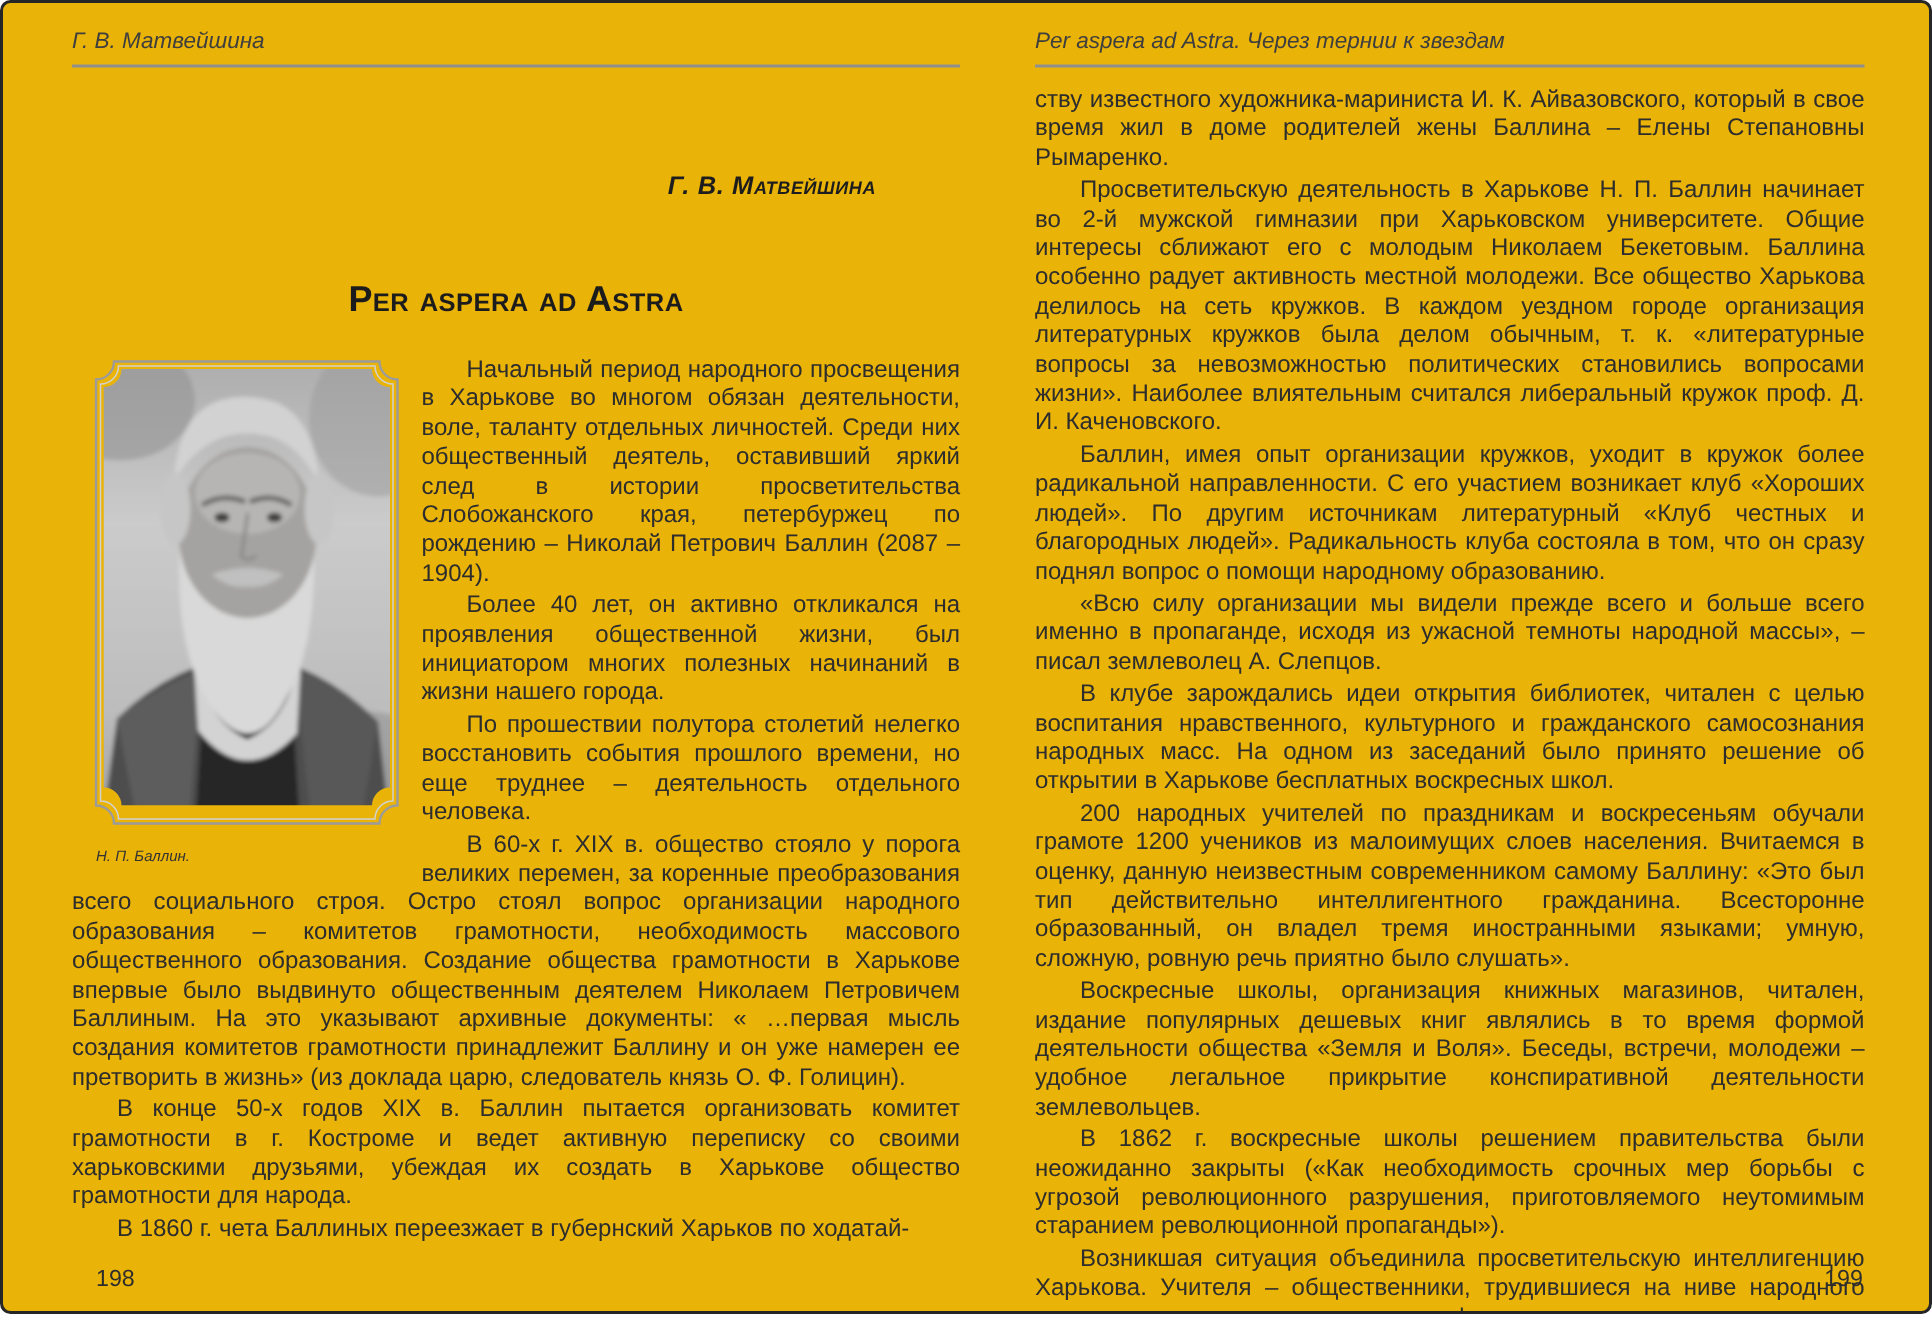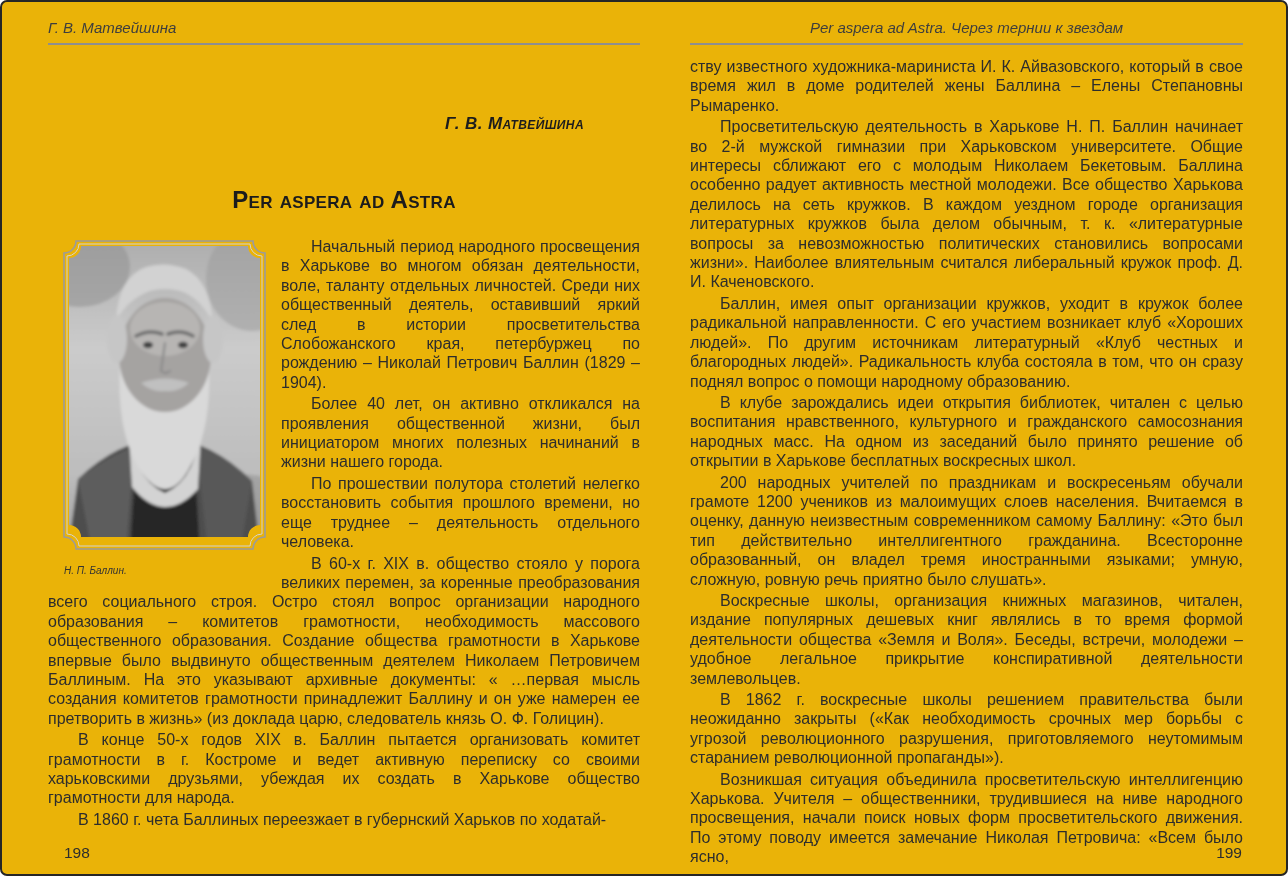--- a/index.html
+++ b/index.html
@@ -23,21 +23,21 @@
 
   .running-header {
     margin-top: 16px;
     padding-bottom: 6px;
     border-bottom: 2px solid #8f8f8f;
     font-size: 15px;
     line-height: 19px;
     font-style: italic;
     color: #3e3e3e;
   }
-  .running-header.right-align { text-align: center; }
+  .running-header.right-align { text-align: left; }
 
   .byline {
     margin-top: 68px;
     padding-right: 56px;
     text-align: right;
     font-style: italic;
     font-weight: bold;
     font-variant: small-caps;
     font-size: 17px;
     line-height: 21px;
@@ -157,21 +157,21 @@
 
             <path d="M 79 144 Q 103 135 127 144 Q 115 154 103 152 Q 91 154 79 144 Z" fill="#c0c0c0"></path>
           </g>
 
           <path d="M 14 2 H 191 A 12 12 0 0 0 203 14 V 298 A 12 12 0 0 0 191 310 H 14 A 12 12 0 0 0 2 298 V 14 A 12 12 0 0 0 14 2 Z" fill="none" stroke="#9b9b9b" stroke-width="1.6"></path>
           <path d="M 17 5 H 188 A 12 12 0 0 0 200 17 V 295 A 12 12 0 0 0 188 307 H 17 A 12 12 0 0 0 5 295 V 17 A 12 12 0 0 0 17 5 Z" fill="none" stroke="#d2d2d2" stroke-width="1"></path>
         </svg>
         <figcaption class="photo-caption">Н. П. Баллин.</figcaption>
       </figure>
       <div class="paras">
-          <p class="para">Начальный период народного просвещения в Харькове во многом обязан деятельности, воле, таланту отдельных личностей. Среди них общественный деятель, оставивший яркий след в истории просветительства Слобожанского края, петербуржец по рождению – Николай Петрович Баллин (1829 – 1904).</p>
+          <p class="para">Начальный период народного просвещения в Харькове во многом обязан деятельности, воле, таланту отдельных личностей. Среди них общественный деятель, оставивший яркий след в истории просветительства Слобожанского края, петербуржец по рождению – Николай Петрович Баллин (2087 – 1904).</p>
           <p class="para">Более 40 лет, он активно откликался на проявления общественной жизни, был инициатором многих полезных начинаний в жизни нашего города.</p>
           <p class="para">По прошествии полутора столетий нелегко восстановить события прошлого времени, но еще труднее – деятельность отдельного человека.</p>
           <p class="para">В 60-х г. XIX в. общество стояло у порога великих перемен, за коренные преобразования всего социального строя. Остро стоял вопрос организации народного образования – комитетов грамотности, необходимость массового общественного образования. Создание общества грамотности в Харькове впервые было выдвинуто общественным деятелем Николаем Петровичем Баллиным. На это указывают архивные документы: « …первая мысль создания комитетов грамотности принадлежит Баллину и он уже намерен ее претворить в жизнь» (из доклада царю, следователь князь О. Ф. Голицин).</p>
           <p class="para">В конце 50-х годов XIX в. Баллин пытается организовать комитет грамотности в г. Костроме и ведет активную переписку со своими харьковскими друзьями, убеждая их создать в Харькове общество грамотности для народа.</p>
           <p class="para">В 1860 г. чета Баллиных переезжает в губернский Харьков по ходатай-</p>
         </div>
     </div>
 
     <div class="page-number">198</div>
   </div>
@@ -179,20 +179,21 @@
   <div class="page page-right">
     <div class="running-header right-align">
       <span>Per aspera ad Astra. Через тернии к звездам</span>
     </div>
 
     <div class="page-body">
       <div class="paras">
           <p class="para no-indent">ству известного художника-мариниста И. К. Айвазовского, который в свое время жил в доме родителей жены Баллина – Елены Степановны Рымаренко.</p>
           <p class="para">Просветительскую деятельность в Харькове Н. П. Баллин начинает во 2-й мужской гимназии при Харьковском университете. Общие интересы сближают его с молодым Николаем Бекетовым. Баллина особенно радует активность местной молодежи. Все общество Харькова делилось на сеть кружков. В каждом уездном городе организация литературных кружков была делом обычным, т. к. «литературные вопросы за невозможностью политических становились вопросами жизни». Наиболее влиятельным считался либеральный кружок проф. Д. И. Каченовского.</p>
           <p class="para">Баллин, имея опыт организации кружков, уходит в кружок более радикальной направленности. С его участием возникает клуб «Хороших людей». По другим источникам литературный «Клуб честных и благородных людей». Радикальность клуба состояла в том, что он сразу поднял вопрос о помощи народному образованию.</p>
+          <p class="para">«Всю силу организации мы видели прежде всего и больше всего именно в пропаганде, исходя из ужасной темноты народной массы», – писал землеволец А. Слепцов.</p>
           <p class="para">В клубе зарождались идеи открытия библиотек, читален с целью воспитания нравственного, культурного и гражданского самосознания народных масс. На одном из заседаний было принято решение об открытии в Харькове бесплатных воскресных школ.</p>
           <p class="para">200 народных учителей по праздникам и воскресеньям обучали грамоте 1200 учеников из малоимущих слоев населения. Вчитаемся в оценку, данную неизвестным современником самому Баллину: «Это был тип действительно интеллигентного гражданина. Всесторонне образованный, он владел тремя иностранными языками; умную, сложную, ровную речь приятно было слушать».</p>
           <p class="para">Воскресные школы, организация книжных магазинов, читален, издание популярных дешевых книг являлись в то время формой деятельности общества «Земля и Воля». Беседы, встречи, молодежи – удобное легальное прикрытие конспиративной деятельности землевольцев.</p>
           <p class="para">В 1862 г. воскресные школы решением правительства были неожиданно закрыты («Как необходимость срочных мер борьбы с угрозой революционного разрушения, приготовляемого неутомимым старанием революционной пропаганды»).</p>
           <p class="para">Возникшая ситуация объединила просветительскую интеллигенцию Харькова. Учителя – общественники, трудившиеся на ниве народного просвещения, начали поиск новых форм просветительского движения. По этому поводу имеется замечание Николая Петровича: «Всем было ясно,</p>
         </div>
     </div>
 
     <div class="page-number">199</div>
   </div>

